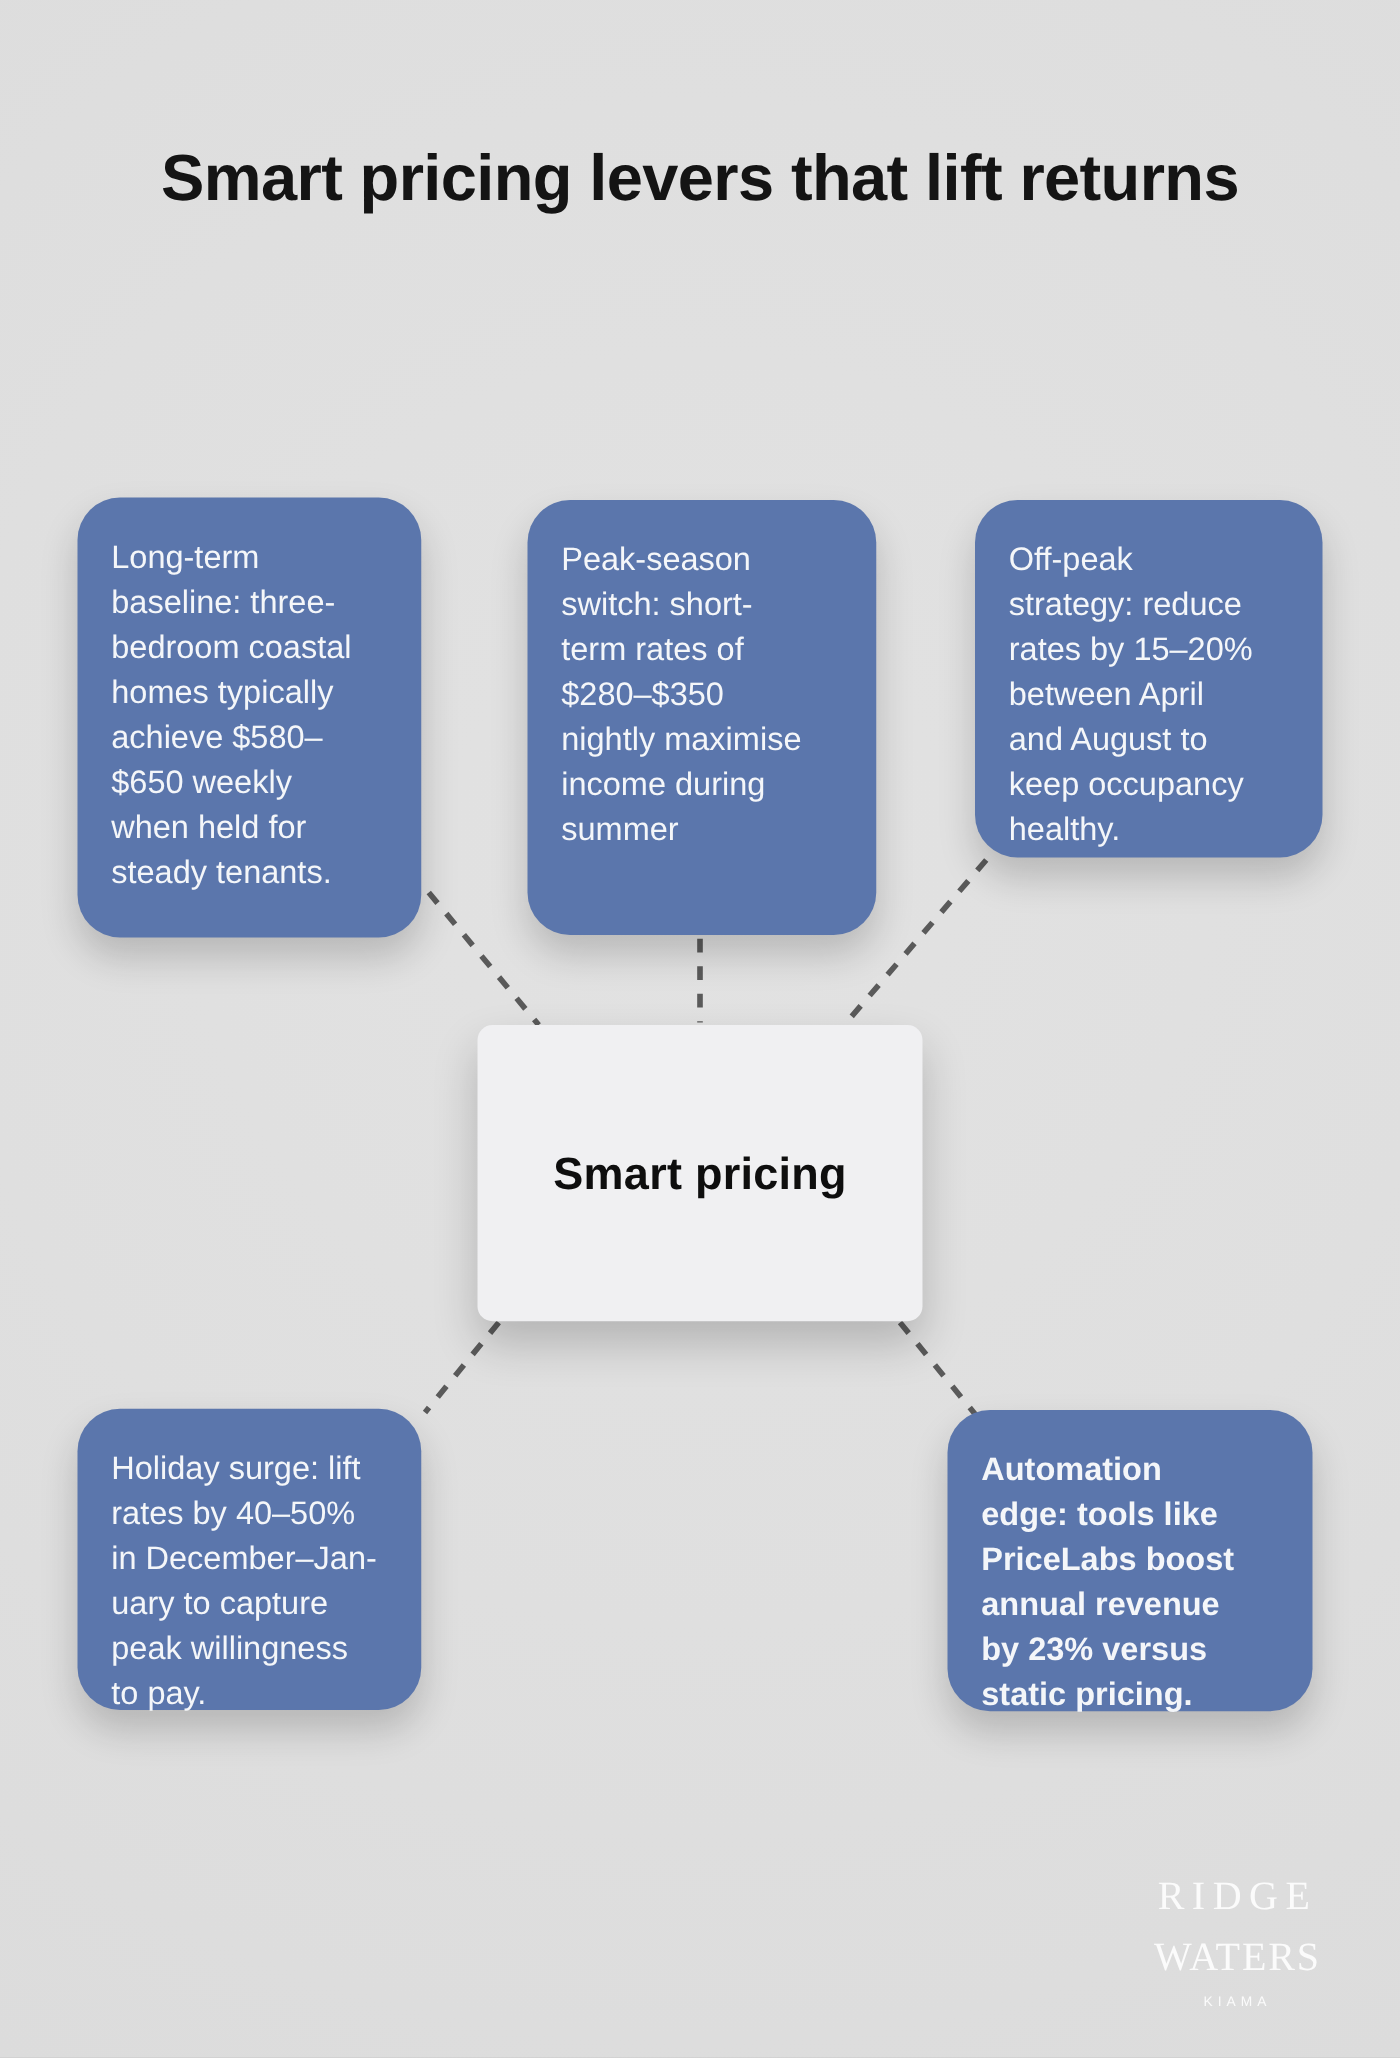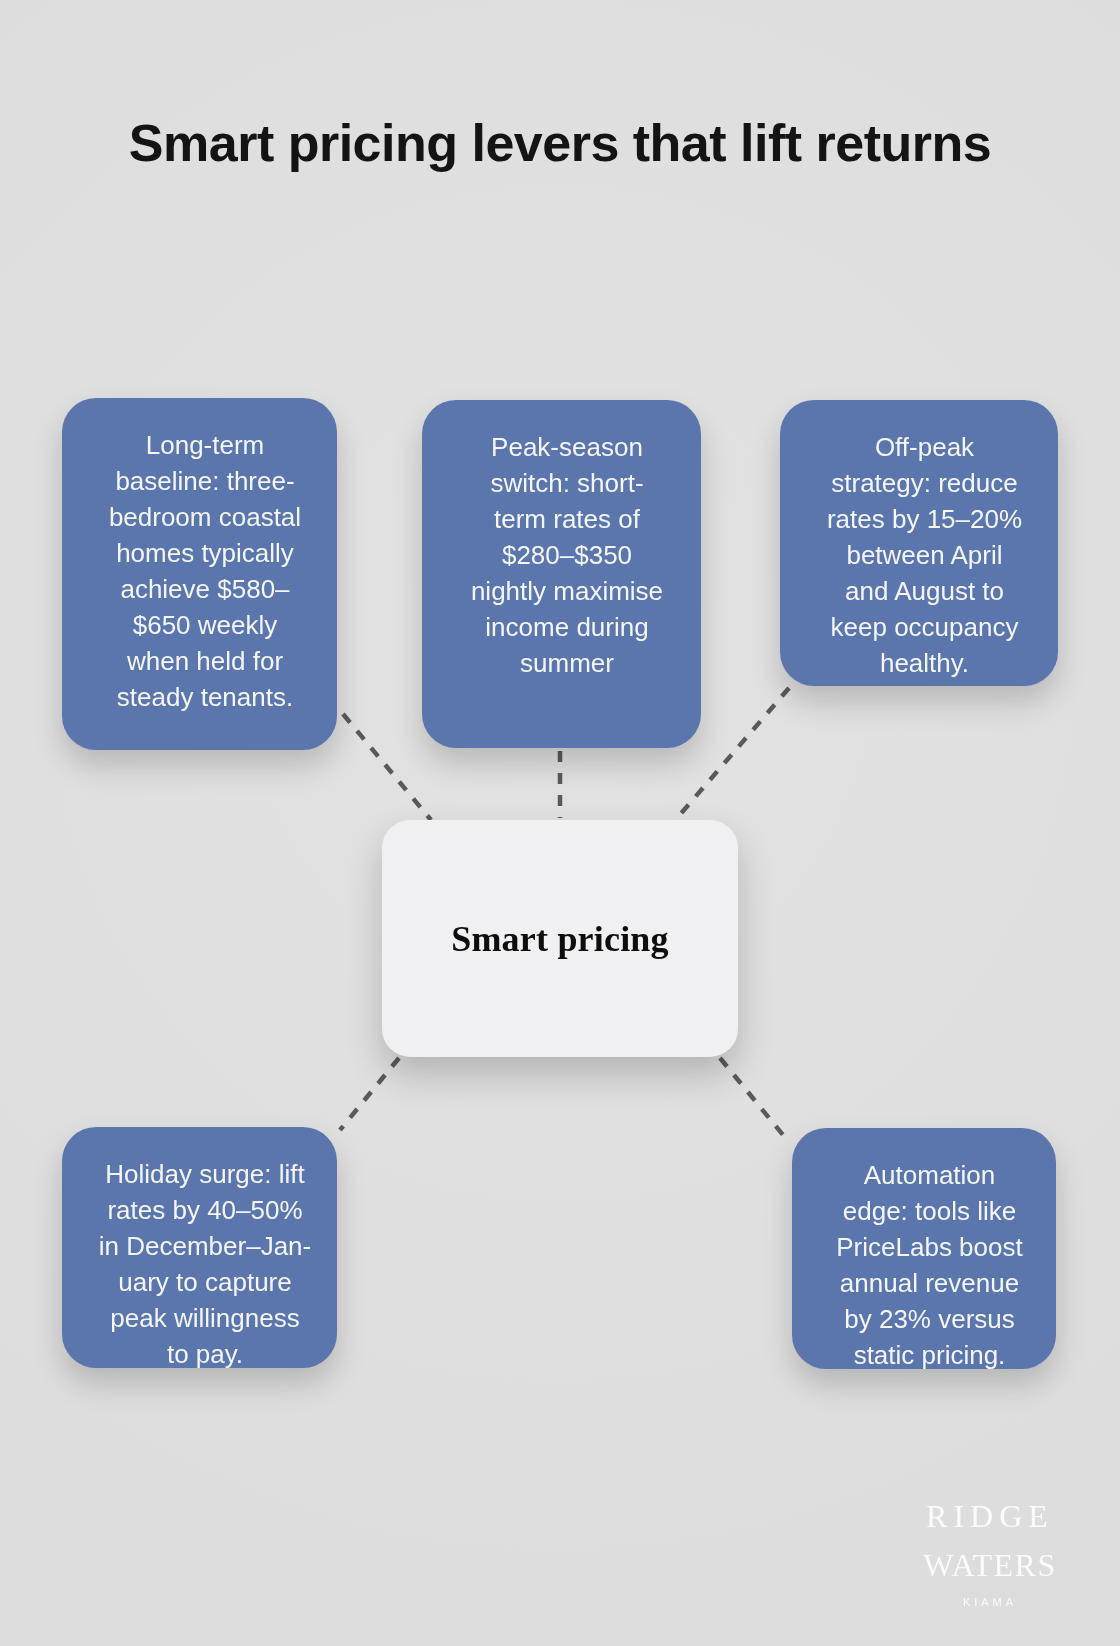--- a/index.html
+++ b/index.html
@@ -28,40 +28,38 @@
     position: absolute;
     box-sizing: border-box;
     background: var(--card-fill, #5b76ac);
     border-radius: 34px;
     color: var(--card-text, #f4f6f9);
     font-size: 26px;
     line-height: 36px;
     font-weight: 400;
     padding: 29px 16px 16px 27px;
     box-shadow: 0 16px 30px rgba(0, 0, 0, 0.18);
-    text-align: center;
   }
   #card-1 { left: 62px;  top: 398px;  width: 275px; height: 352px; }
   #card-2 { left: 422px; top: 400px;  width: 279px; height: 348px; }
   #card-3 { left: 780px; top: 400px;  width: 278px; height: 286px; }
   #card-4 { left: 62px;  top: 1127px; width: 275px; height: 241px; }
-  #card-5 { left: 792px; top: 1128px; width: 264px; height: 241px; }
+  #card-5 { left: 758px; top: 1128px; width: 292px; height: 241px; font-weight: bold; }
   .center-node {
     position: absolute;
     left: 382px;
     top: 820px;
     width: 356px;
     height: 237px;
     background: var(--center-fill, #f0f0f2);
-    border-radius: 28px;
+    border-radius: 12px;
     display: flex;
     align-items: center;
     justify-content: center;
     box-shadow: 0 18px 36px rgba(0, 0, 0, 0.20);
-    font-family: Liberation Serif, serif;
   }
   .center-node .label {
     font-size: 36px;
     font-weight: 700;
     color: #0e0e0e;
     letter-spacing: 0.2px;
   }
   svg.connectors {
     position: absolute;
     left: 0; top: 0;

